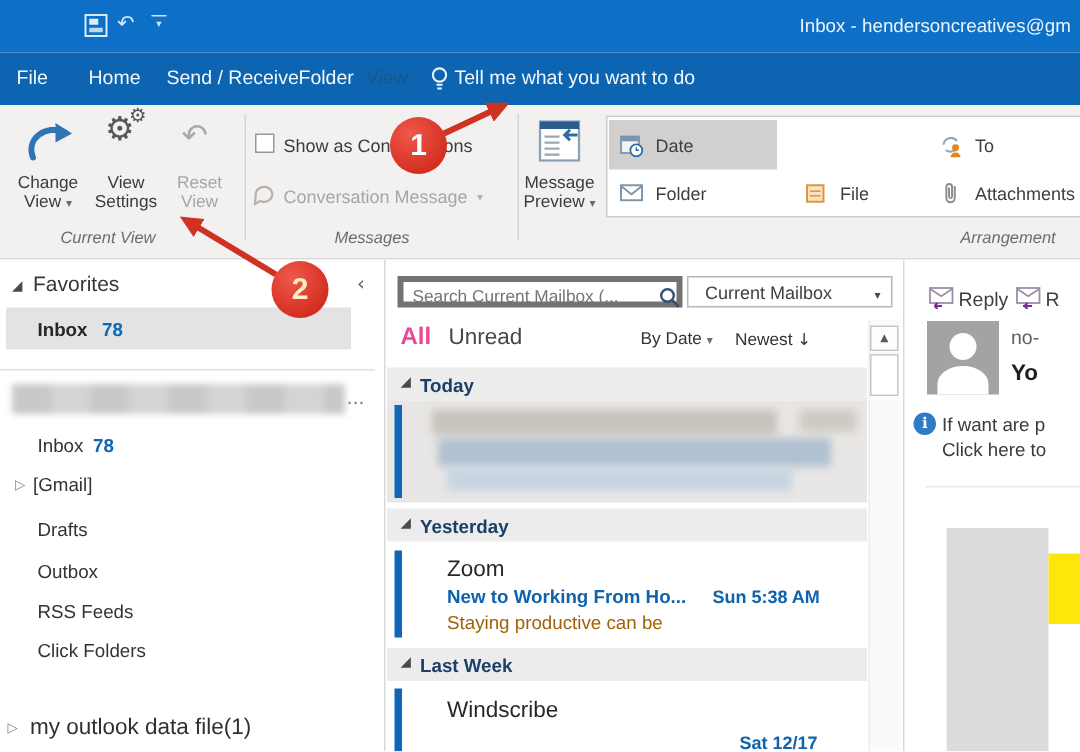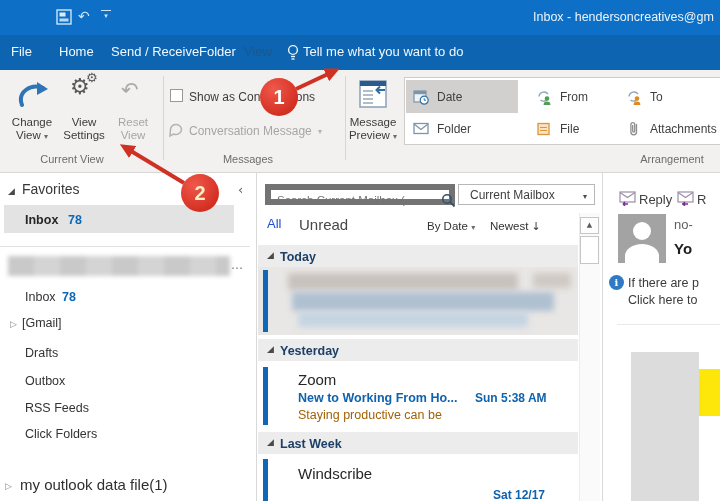--- a/index.html
+++ b/index.html
@@ -22,21 +22,21 @@
   
   .tabrow{ left:0; top:35px; width:720px; height:35px; background:#0d64b0; }
   .tab{ top:44px; color:#f2f8fd; font-size:13px; white-space:nowrap; cursor:default; }
   .tab-active-box{ left:236px; top:37px; width:44px; height:33px; background:#f9f8f7; }
   .tab-active-label{ left:236px; top:44px; width:44px; text-align:center; color:#19578f; font-size:13px; }
   .tellme{ left:303px; top:44px; color:#f2f8fd; font-size:13px; white-space:nowrap; }
 
   
   .ribbon{ left:0; top:70px; width:720px; height:103px; background:#f2f1f0; border-bottom:1px solid #d9d7d5; }
   .vdiv{ top:76px; width:1px; height:84px; background:#d8d6d4; }
-  .grouplabel{ top:153px; font-size:11px; color:#6e6c6a; text-align:center; white-space:nowrap; }
+  .grouplabel{ top:153px; font-size:11px; color:#6e6c6a; text-align:center; white-space:nowrap;font-style:italic; }
   .bigbtn-label{ font-size:11.5px; line-height:13px; color:#3c3c3c; text-align:center; }
   .bigbtn-label.dis{ color:#a8a6a4; }
   .caret{ font-size:8px; color:#6e6c6a; }
   .caret.dis{ color:#b5b3b1; }
   .checkbox{ width:13px; height:13px; background:#fff; border:1px solid #9a9896; }
   .ribbon-check-label{ font-size:12px; color:#3c3c3c; white-space:nowrap; }
   .ribbon-check-label.dis{ color:#a8a6a4; }
 
   .gallery{ left:404px; top:77px; width:330px; height:68px; background:#fff; border:1px solid #cfcdcb; }
   .gal-cell{ position:absolute; height:33px; display:flex; align-items:center; }
@@ -50,26 +50,26 @@
   
   .side-hdr{ font-size:14px; color:#383838; }
   .side-item{ font-size:12.5px; color:#333; white-space:nowrap; }
   .count{ color:#0f68b4; }
   .side-sel{ left:4px; top:205px; width:230px; height:28px; background:#e3e3e3; }
   .side-divider{ left:0px; top:246px; width:250px; height:1px; background:#e0e0e0; }
   .tri{ color:#4a4a4a; font-size:9px; }
   .tri-small{ color:#8a8a8a; font-size:9px; }
 
   
-  .searchbox{ left:265px; top:184px; width:190px; height:21px; background:#fff; border:6px solid #737373; }
+  .searchbox{ left:265px; top:184px; width:190px; height:21px; background:#fff; border:4px solid #737373; }
   .searchbox input{ position:absolute; left:6px; top:2px; width:158px; height:15px; border:none; outline:none;
     font-size:11.5px; color:#6b6b6b; font-family:"Liberation Sans",sans-serif; background:transparent; }
   .scopebox{ left:458px; top:184px; width:137px; height:21px; background:#fff; border:1px solid #b9b7b5; }
   .scopebox .lbl{ position:absolute; left:11px; top:3px; font-size:12px; color:#3f3f3f; white-space:nowrap; }
-  .filter-all{ left:267px; top:216px; font-size:13px; font-weight:normal; color:#1d4ed8; }
+  .filter-all{ left:267px; top:216px; font-size:16px; font-weight:bold; color:#ec4899; }
   .filter-unread{ left:299px; top:216px; font-size:15px; color:#474747; }
   .sort-by{ left:427px; top:220px; font-size:11.5px; color:#333; }
   .sort-order{ left:490px; top:220px; font-size:11.5px; color:#333; }
   .grp-hdr{ left:258px; width:320px; height:22px; background:#ececec; }
   .grp-hdr span.t{ position:absolute; left:22px; top:5px; font-size:12.5px; font-weight:bold; color:#1c3f67; }
   .grp-hdr span.g{ position:absolute; left:9px; top:5px; }
   .unread-bar{ left:263px; width:5px; background:#1067b8; }
   .m-sender{ left:298px; font-size:15px; color:#272727; white-space:nowrap; }
   .m-subject{ left:298px; font-size:12.5px; font-weight:bold; color:#0f62ad; white-space:nowrap; }
   .m-time{ font-size:12px; font-weight:bold; color:#0f62ad; white-space:nowrap; }
@@ -200,29 +200,20 @@
   <div class="abs gallery">
     <div class="gal-cell sel" style="left:1px;top:2px;width:112px;">
       <svg style="margin-left:7px;" width="16" height="16">
         <rect x="1" y="2" width="12" height="11" fill="#eef3f8" stroke="#7d94ab" stroke-width="1.2"></rect>
         <rect x="1" y="2" width="12" height="3.2" fill="#7d94ab"></rect>
         <circle cx="11.2" cy="11.2" r="4" fill="#fff" stroke="#2e6da4" stroke-width="1.2"></circle>
         <path d="M11.2 9.2 v2 h1.8" stroke="#2e6da4" fill="none"></path>
       </svg>
       <span class="gal-text" style="margin-left:8px;">Date</span>
     </div>
-    <div class="gal-cell" style="left:124px;top:2px;width:106px;">
-      <svg style="margin-left:7px;" width="16" height="16">
-        <path d="M3 7.5 a5 5 0 0 1 9 -2.5" stroke="#8fa6bb" fill="none" stroke-width="1.4"></path>
-        <path d="M12.5 8 a5 5 0 0 1 -8 3" stroke="#8fa6bb" fill="none" stroke-width="1.4"></path>
-        <circle cx="11" cy="9.5" r="2.3" fill="#4f9e52"></circle>
-        <path d="M7.6 16 a3.4 3.4 0 0 1 6.8 0 z" fill="#4f9e52"></path>
-      </svg>
-      <span class="gal-text" style="margin-left:8px;">From</span>
-    </div>
     <div class="gal-cell" style="left:214px;top:2px;width:114px;">
       <svg style="margin-left:7px;" width="16" height="16">
         <path d="M3 7.5 a5 5 0 0 1 9 -2.5" stroke="#8fa6bb" fill="none" stroke-width="1.4"></path>
         <path d="M12.5 8 a5 5 0 0 1 -8 3" stroke="#8fa6bb" fill="none" stroke-width="1.4"></path>
         <circle cx="11" cy="9.5" r="2.3" fill="#e2891d"></circle>
         <path d="M7.6 16 a3.4 3.4 0 0 1 6.8 0 z" fill="#e2891d"></path>
       </svg>
       <span class="gal-text" style="margin-left:8px;">To</span>
     </div>
     <div class="gal-cell" style="left:1px;top:34px;width:112px;">
@@ -355,21 +346,21 @@
   <span class="abs rp-reply-lbl" style="left:697px;top:192px;">R</span>
 
   <div class="abs avatar">
     <div class="head"></div>
     <div class="body"></div>
   </div>
   <span class="abs rp-sender">no-</span>
   <span class="abs rp-subject">Yo</span>
 
   <div class="abs info-dot">i</div>
-  <span class="abs rp-info" style="left:628px;top:276px;">If there are p</span>
+  <span class="abs rp-info" style="left:628px;top:276px;">If want are p</span>
   <span class="abs rp-info" style="left:628px;top:293px;">Click here to</span>
 
   <div class="abs rp-line"></div>
   <div class="abs rp-grey"></div>
   <div class="abs rp-yellow"></div>
 
   <svg class="abs overlay-svg">
     <defs>
       <marker id="ah" markerUnits="userSpaceOnUse" markerWidth="16" markerHeight="14" refX="2" refY="7" orient="auto">
         <path d="M0,0 L15,7 L0,14 z" fill="#cf3223"></path>

